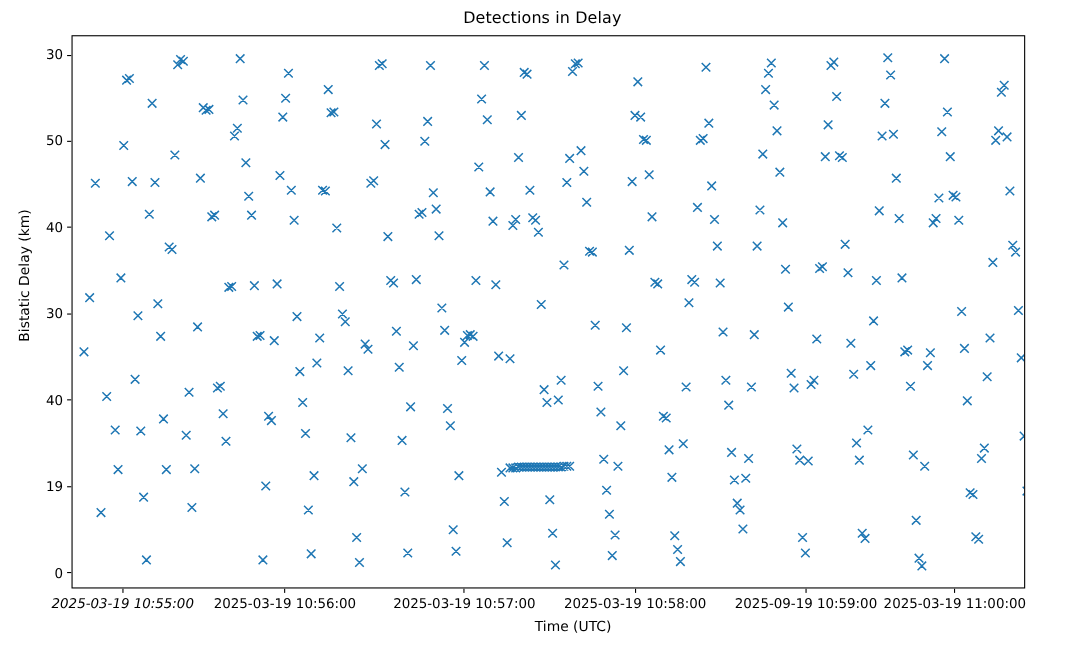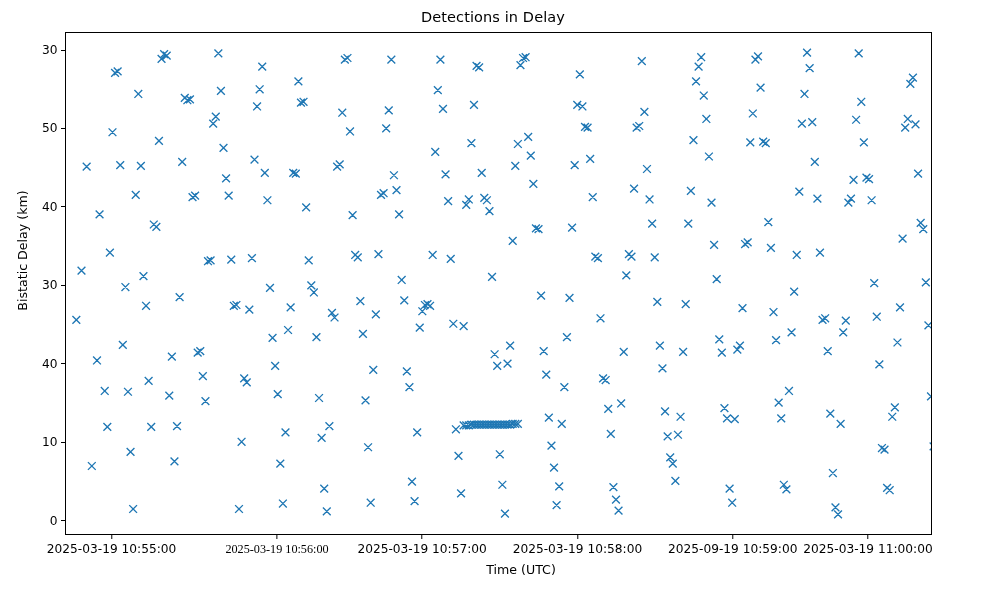--- a/index.html
+++ b/index.html
@@ -116,21 +116,21 @@
 
   <div id="y-axis-label">Bistatic Delay (km)</div>
   <div id="x-axis-label">Time (UTC)</div>
 
   <div id="ytick-container">
       <div class="ytick-group" style="top: 520.875px;">
         <div class="ytick-label">0</div>
         <div class="ytick-mark"></div>
       </div>
       <div class="ytick-group" style="top: 442.404px;">
-        <div class="ytick-label">10</div>
+        <div class="ytick-label">19</div>
         <div class="ytick-mark"></div>
       </div>
       <div class="ytick-group" style="top: 363.933px;">
         <div class="ytick-label">40</div>
         <div class="ytick-mark"></div>
       </div>
       <div class="ytick-group" style="top: 285.462px;">
         <div class="ytick-label">30</div>
         <div class="ytick-mark"></div>
       </div>
@@ -141,25 +141,25 @@
       <div class="ytick-group" style="top: 128.52px;">
         <div class="ytick-label">50</div>
         <div class="ytick-mark"></div>
       </div>
       <div class="ytick-group" style="top: 50.0484px;">
         <div class="ytick-label">30</div>
         <div class="ytick-mark"></div>
       </div>
     </div>
   <div id="xtick-container">
-      <div class="xtick-group" style="left: 111.585px;">
+      <div class="xtick-group" style="left: 111.585px; font-style: italic;">
         <div class="xtick-mark"></div>
         <div class="xtick-label">2025-03-19 10:55:00</div>
       </div>
-      <div class="xtick-group" style="left: 277px; font-family: Liberation Serif, serif;">
+      <div class="xtick-group" style="left: 259px;">
         <div class="xtick-mark"></div>
         <div class="xtick-label">2025-03-19 10:56:00</div>
       </div>
       <div class="xtick-group" style="left: 422.152px;">
         <div class="xtick-mark"></div>
         <div class="xtick-label">2025-03-19 10:57:00</div>
       </div>
       <div class="xtick-group" style="left: 577.436px;">
         <div class="xtick-mark"></div>
         <div class="xtick-label">2025-03-19 10:58:00</div>

